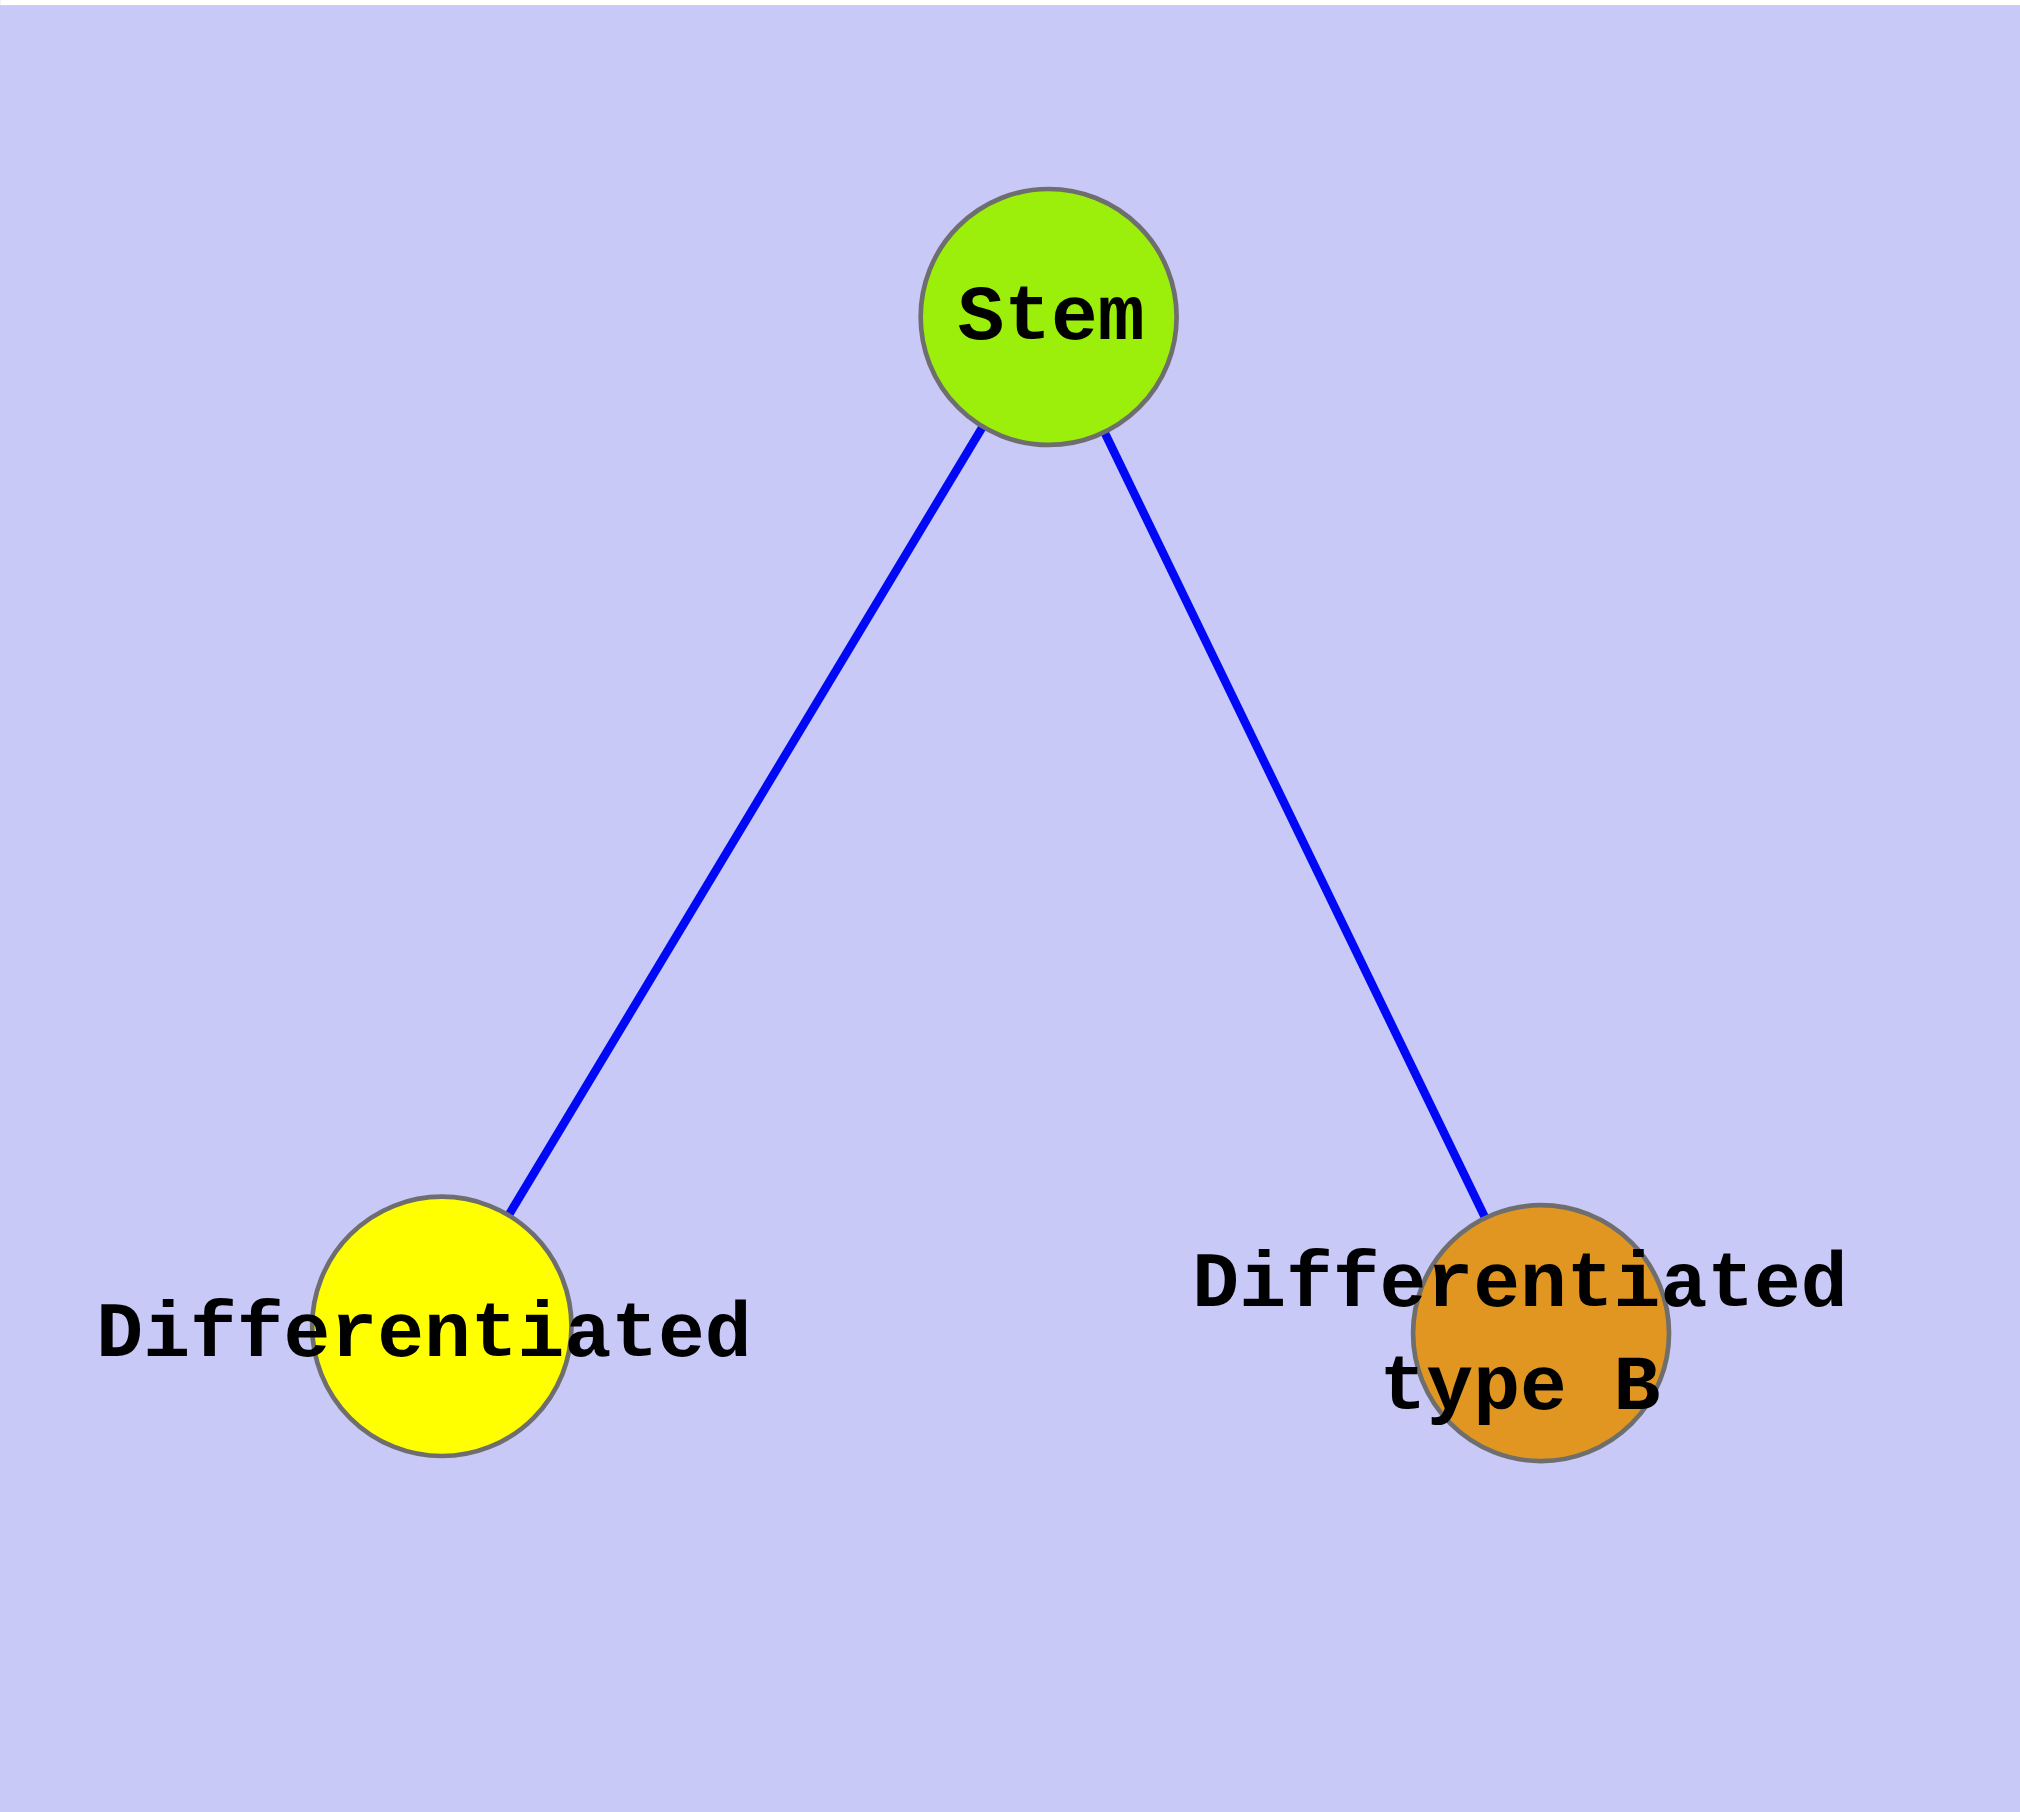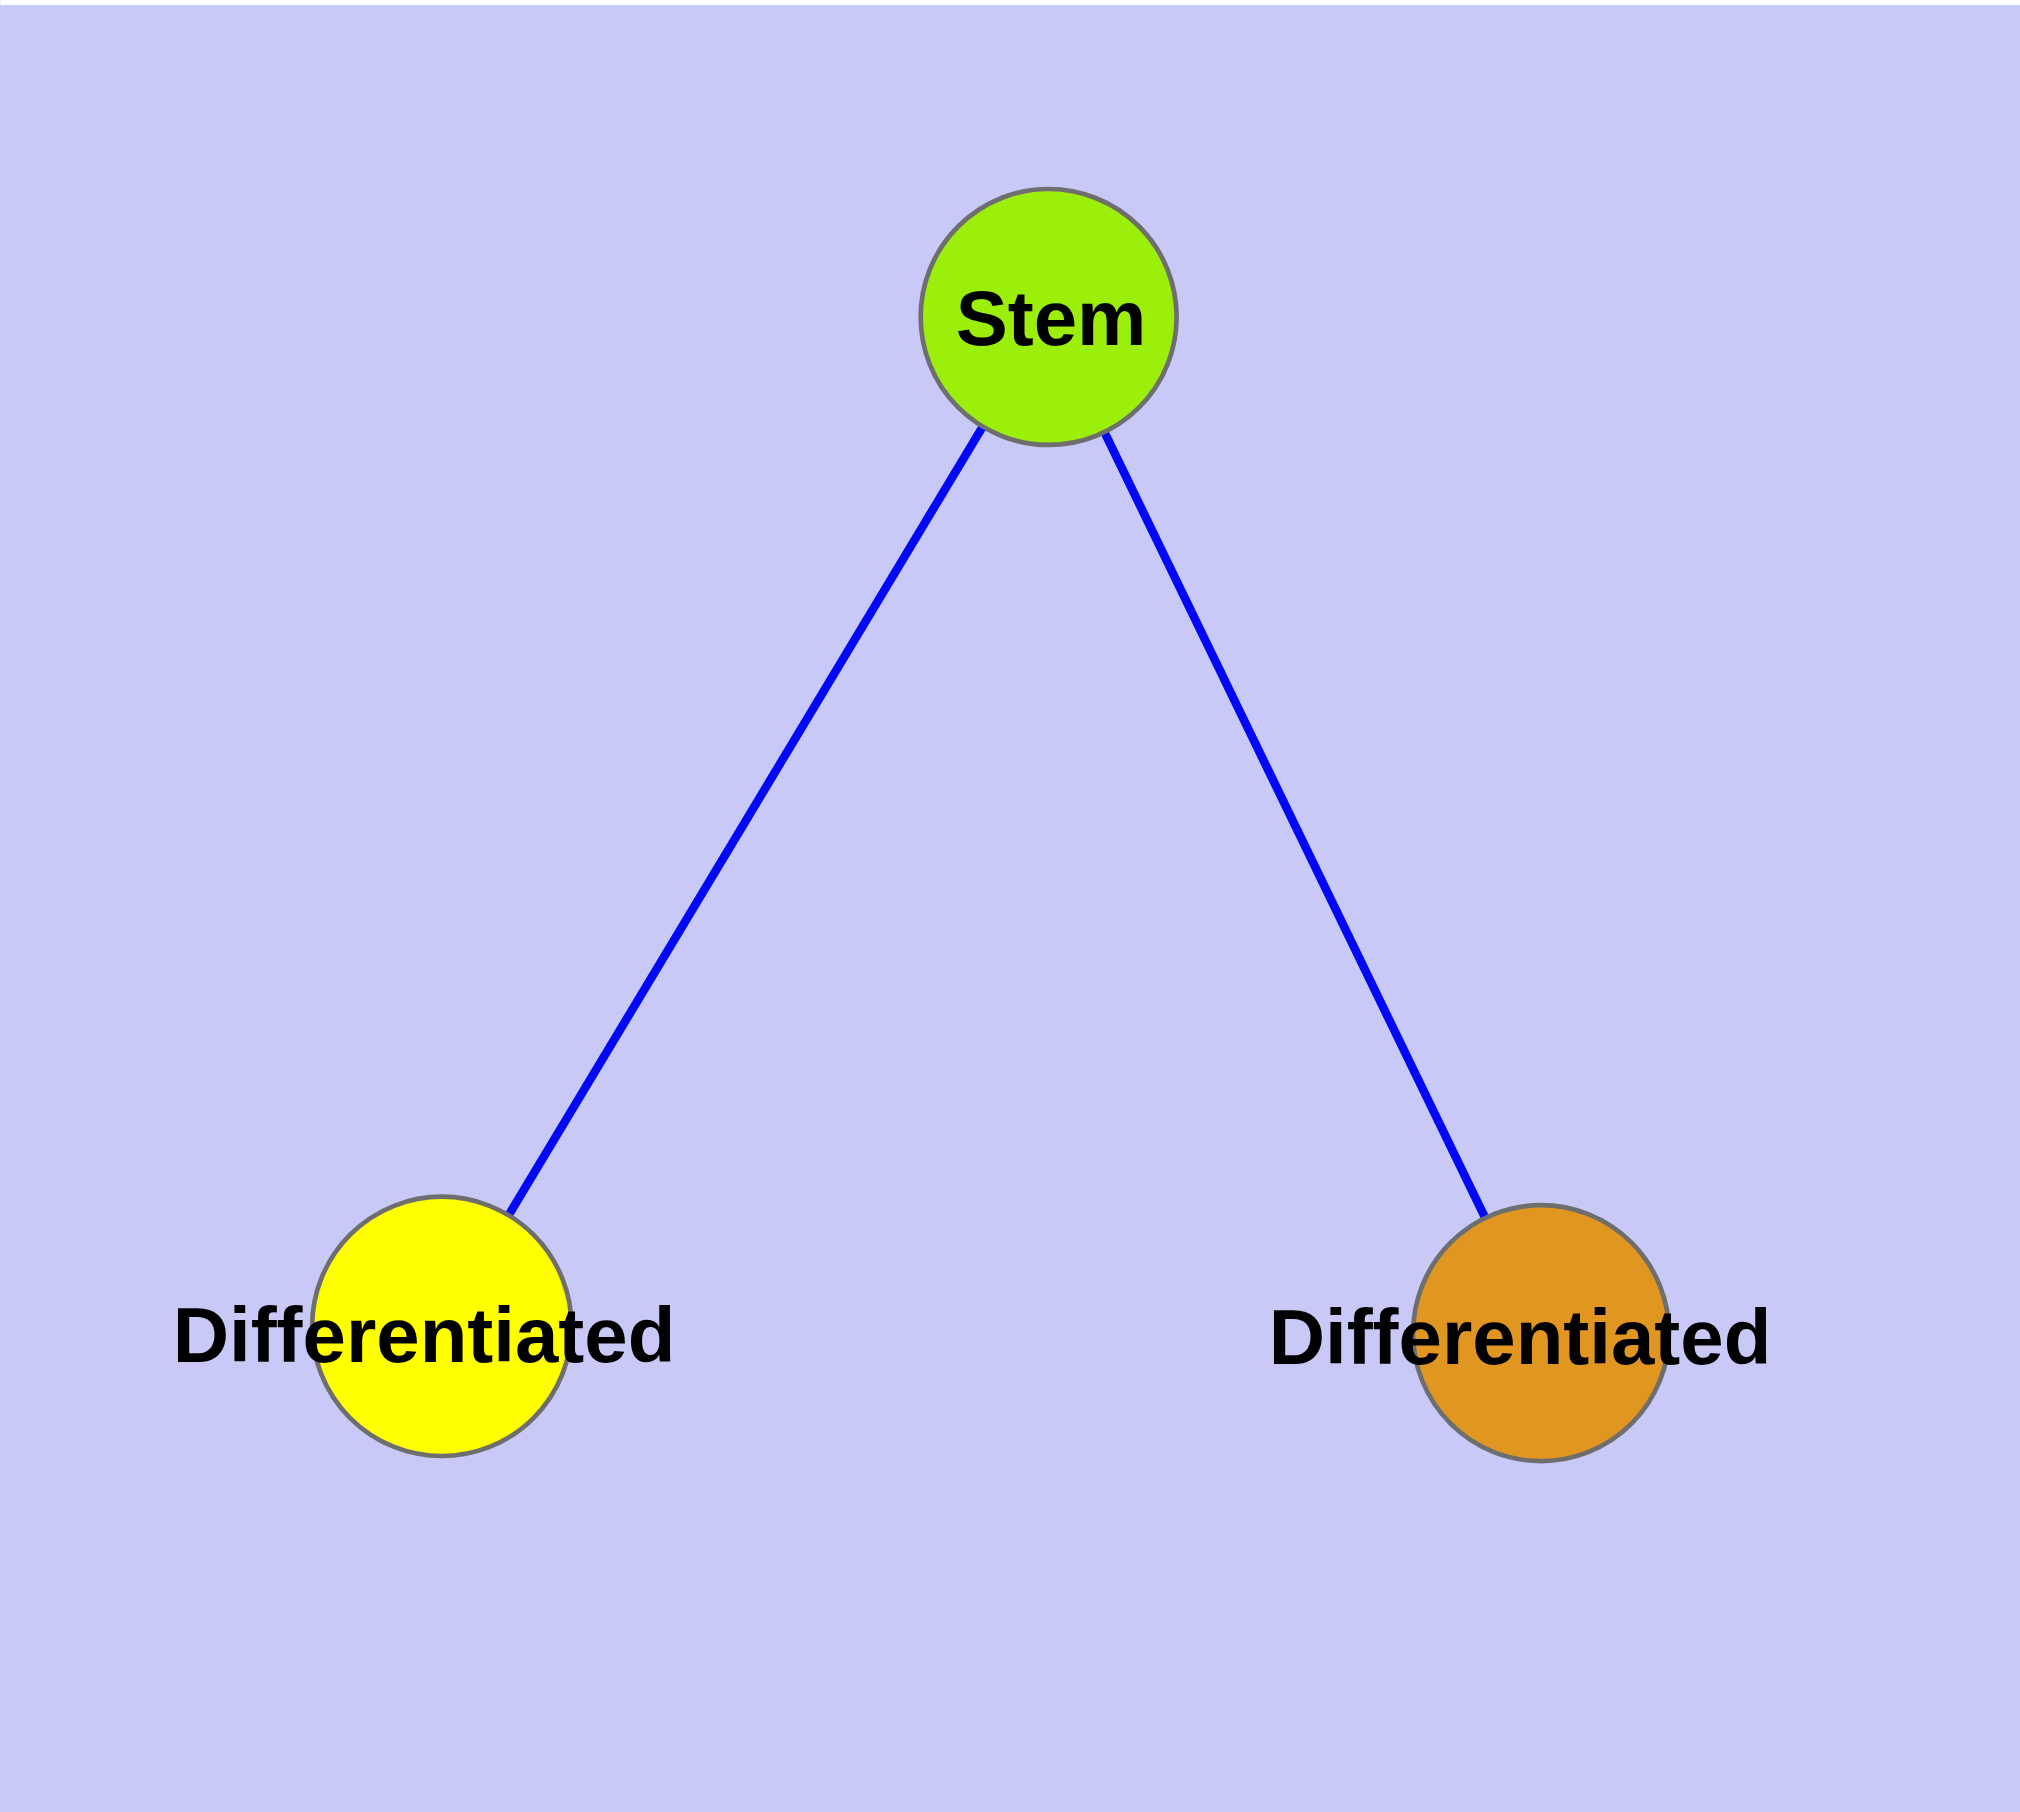--- a/index.html
+++ b/index.html
@@ -8,20 +8,21 @@
     width: 2021px;
     height: 1812px;
     background: #C9C9F8;
     overflow: hidden;
     font-family: "Liberation Sans", sans-serif;
   }
   .canvas {
     position: relative;
     width: 2021px;
     height: 1376px;
+    font-family: Liberation Mono, monospace;
   }
   .canvas svg {
     position: absolute;
     top: 0;
     left: 0;
     width: 2021px;
     height: 1812px;
     display: block;
   }
   .node-label {
@@ -58,16 +59,17 @@
   <div class="node-label" style="left:1051px; top:318px;">
     <span>Stem</span>
   </div>
 
   <div class="node-label" style="left:424px; top:1335px;">
     <span>Differentiated</span>
   </div>
 
   <div class="node-label" style="left:1520px; top:1337px;">
     <span>Differentiated</span>
+    <span>type B</span>
   </div>
 
 </div>
 
 
 </body></html>

